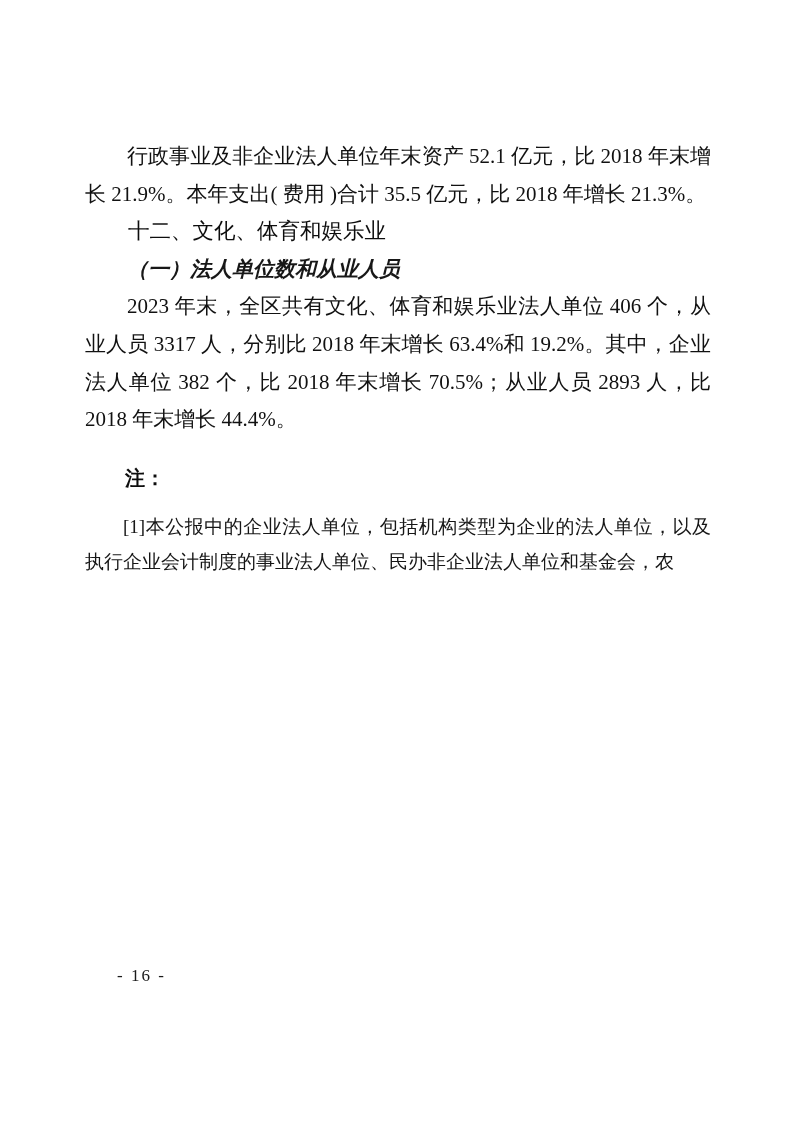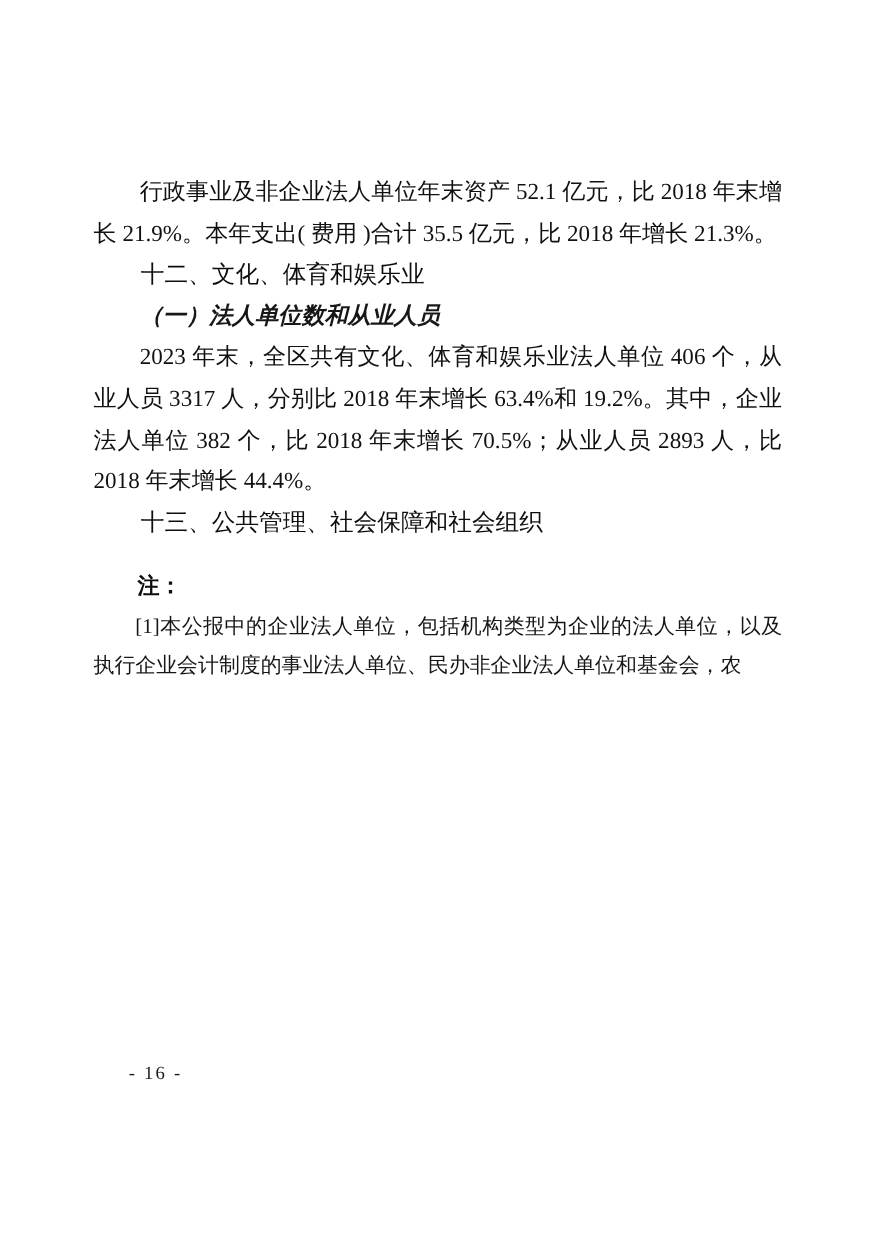--- a/index.html
+++ b/index.html
@@ -10,21 +10,21 @@
   .page {
     position: relative;
     width: 793px;
     height: 1122px;
     background: #ffffff;
     overflow: hidden;
     color: #1a1a1a;
   }
   .content {
     position: absolute;
-    top: 156px;
+    top: 138px;
     left: 85px;
     width: 626px;
   }
   .para {
     font-size: 21px;
     line-height: 37.6px;
     text-align: justify;
     text-justify: inter-character;
     text-indent: 2em;
     color: #111111;
@@ -52,39 +52,38 @@
     margin-top: 22px;
     padding-left: 2em;
     color: #0d0d0d;
   }
   .note {
     font-size: 19px;
     line-height: 35.5px;
     text-align: justify;
     text-justify: inter-character;
     text-indent: 2em;
-    margin-top: 2px;
+    margin-top: 14px;
     color: #161616;
   }
   .page-number {
     position: absolute;
     left: 117px;
     top: 966px;
     font-size: 17px;
     letter-spacing: 2px;
     color: #1a1a1a;
   }
 </style>
 </head>
 <body>
 
 <div class="page">
   <div class="content">
     <p class="para">行政事业及非企业法人单位年末资产 52.1 亿元，比 2018 年末增长 21.9%。本年支出( 费用 )合计 35.5 亿元，比 2018 年增长 21.3%。</p>
     <h2 class="heading">十二、文化、体育和娱乐业</h2>
     <h3 class="subheading">（一）法人单位数和从业人员</h3>
     <p class="para">2023 年末，全区共有文化、体育和娱乐业法人单位 406 个，从业人员 3317 人，分别比 2018 年末增长 63.4%和 19.2%。其中，企业法人单位 382 个，比 2018 年末增长 70.5%；从业人员 2893 人，比 2018 年末增长 44.4%。</p>
-    <h2 class="heading">十三、公共管理、社会保障和社会组织</h2>
     <p class="note-label">注：</p>
     <p class="note">[1]本公报中的企业法人单位，包括机构类型为企业的法人单位，以及执行企业会计制度的事业法人单位、民办非企业法人单位和基金会，农</p>
   </div>
   <div class="page-number">- 16 -</div>
 </div>
 
 </body></html>

